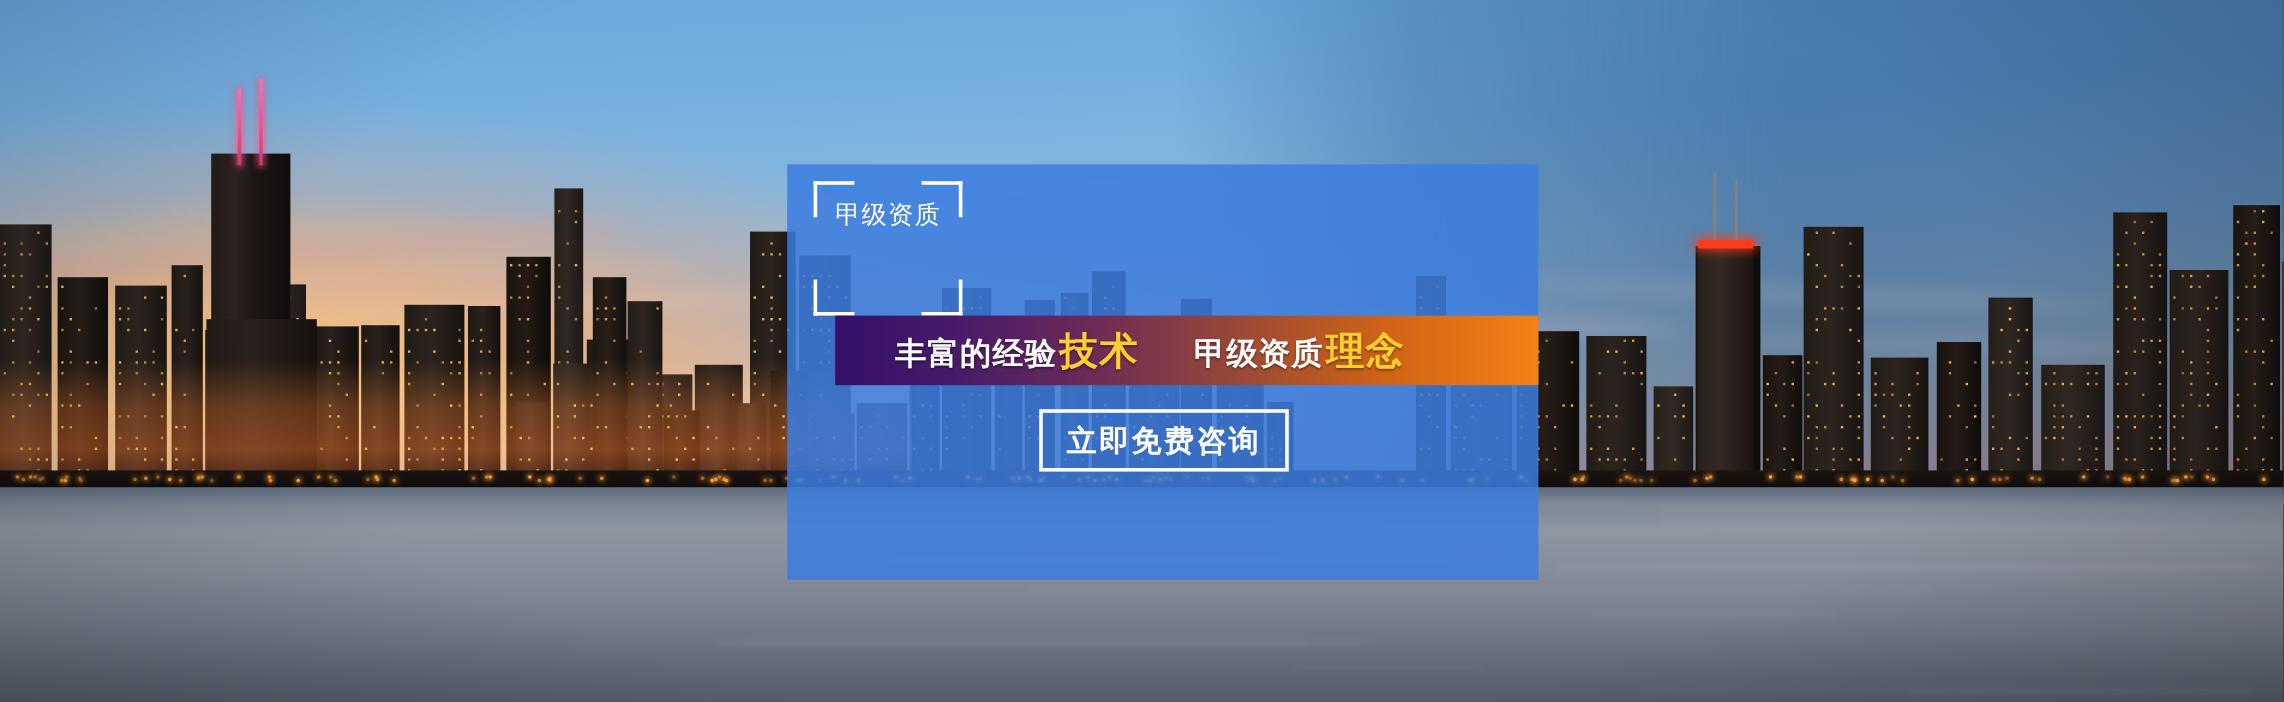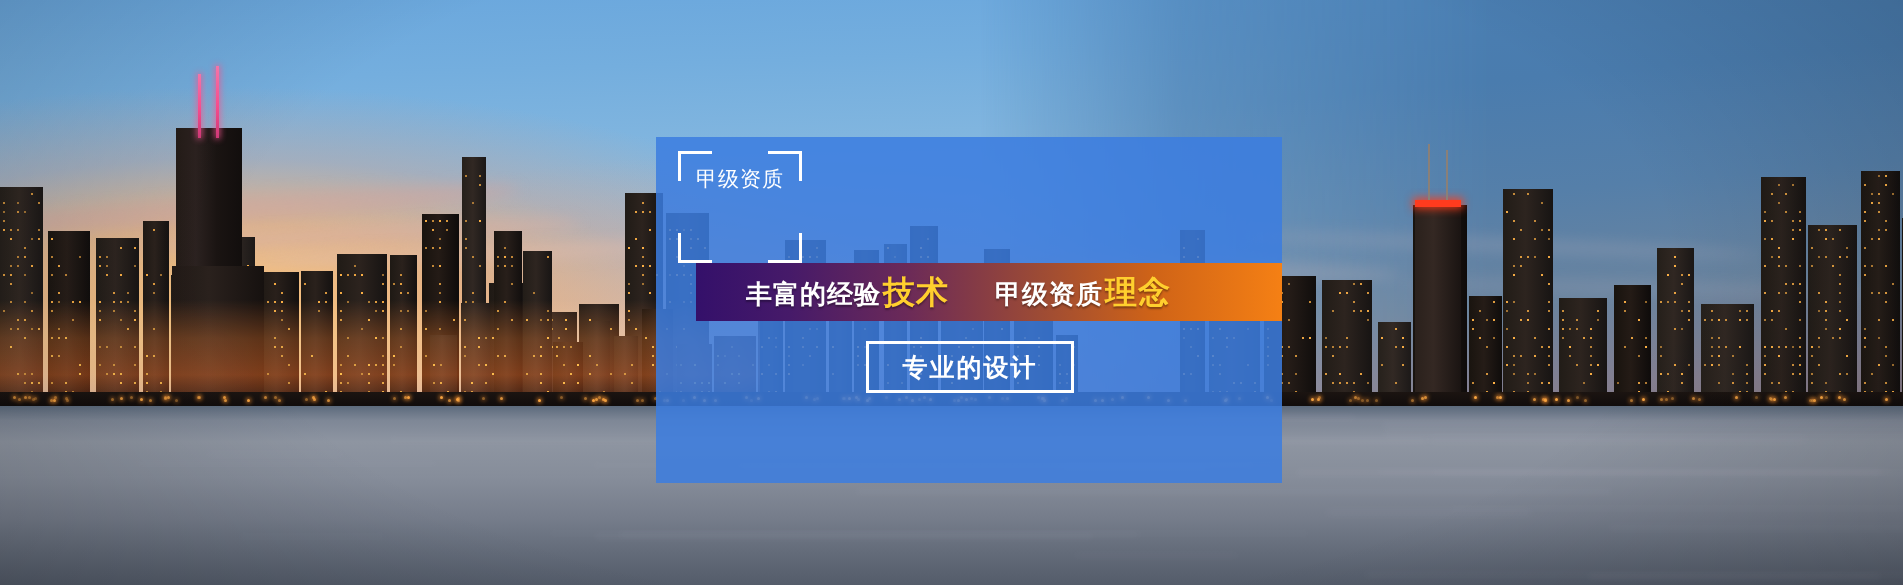--- a/index.html
+++ b/index.html
@@ -1652,16 +1652,16 @@
       <div class="feat feat-1">
         <span class="plain">丰富的经验</span>
         <span class="hl">技术</span>
       </div>
       <div class="feat feat-2">
         <span class="plain">甲级资质</span>
         <span class="hl">理念</span>
       </div>
     </div>
 
-    <div class="cta">专业的设计</div>
+    <div class="cta">立即免费咨询</div>
 
   </div>
 </div>
 
 </body></html>

